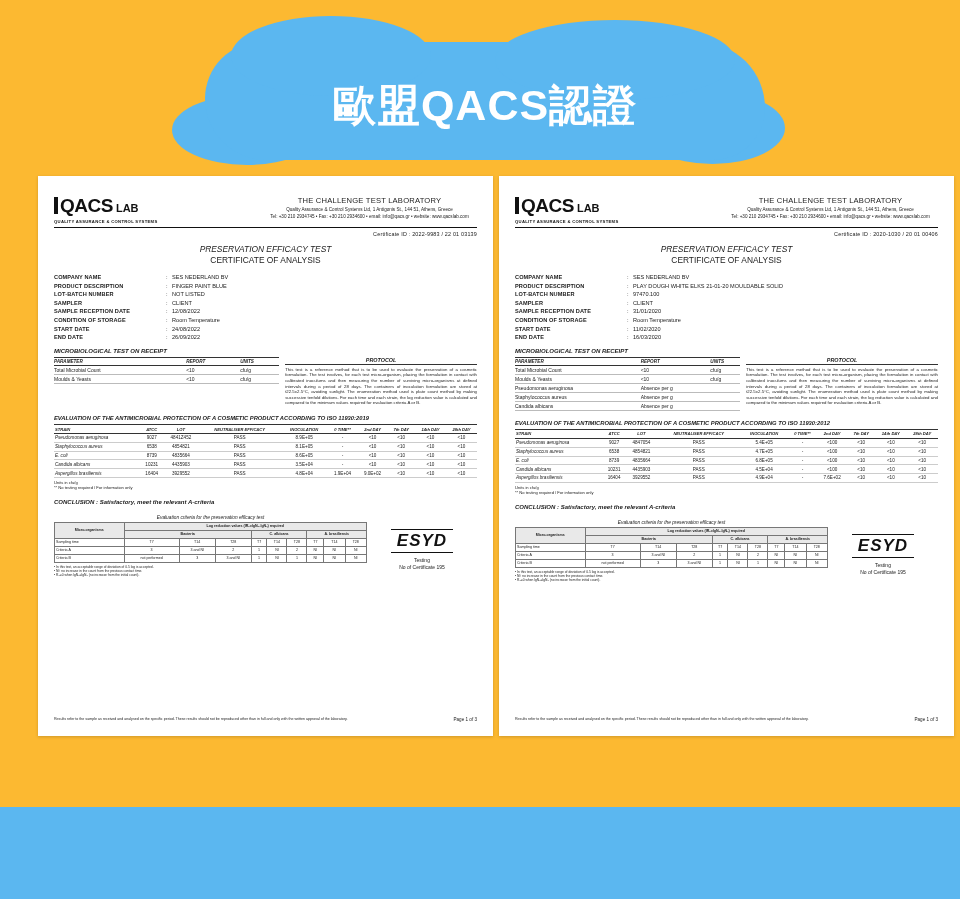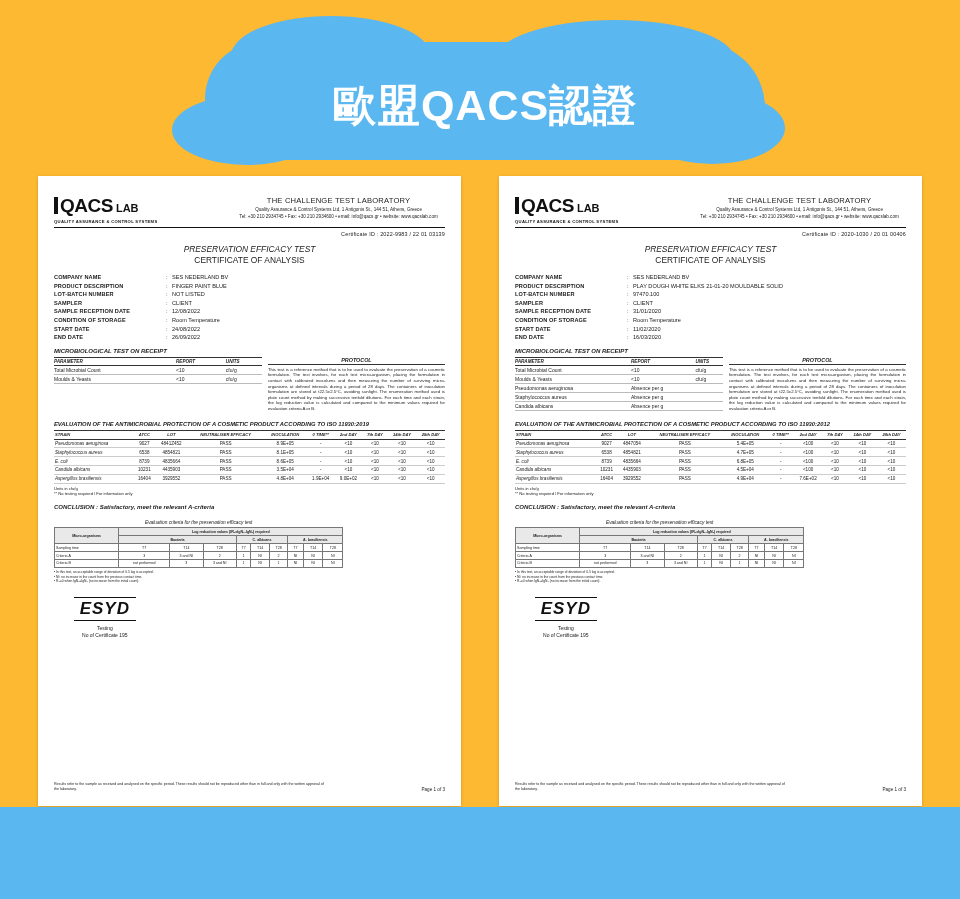--- a/index.html
+++ b/index.html
@@ -79,24 +79,25 @@
     font-size: 43px;
     font-weight: bold;
     letter-spacing: 1px;
     z-index: 5;
   }
   
   .sheet {
     position: absolute;
     top: 176px;
     width: 423px;
-    height: 630px;
+    height: 560px;
     background: #ffffff;
     box-shadow: 0 1px 3px rgba(0,0,0,0.18);
     overflow: hidden;
+    padding-left: 32px;
   }
   .sheet-left { left: 38px; }
   .sheet-right { left: 499px; }
   .doc-inner {
     position: absolute;
     left: 16px;
     top: 20px;
     right: 16px;
     bottom: 14px;
     color: #1b1b1b;
@@ -256,21 +257,21 @@
     margin-top: 2px;
     line-height: 5.4px;
   }
   .conclusion {
     font-size: 6px;
     font-style: italic;
     font-weight: bold;
     margin-top: 8px;
   }
   
-  .crit-wrap { margin-top: 10px; display: flex; flex-direction: column; }
+  .crit-wrap { margin-top: 10px; display: flex; }
   .crit-left { width: 74%; }
   .crit-right {
     width: 26%;
     text-align: center;
     padding-top: 14px;
   }
   .crit-cap {
     text-align: center;
     font-size: 4.8px;
     font-style: italic;

